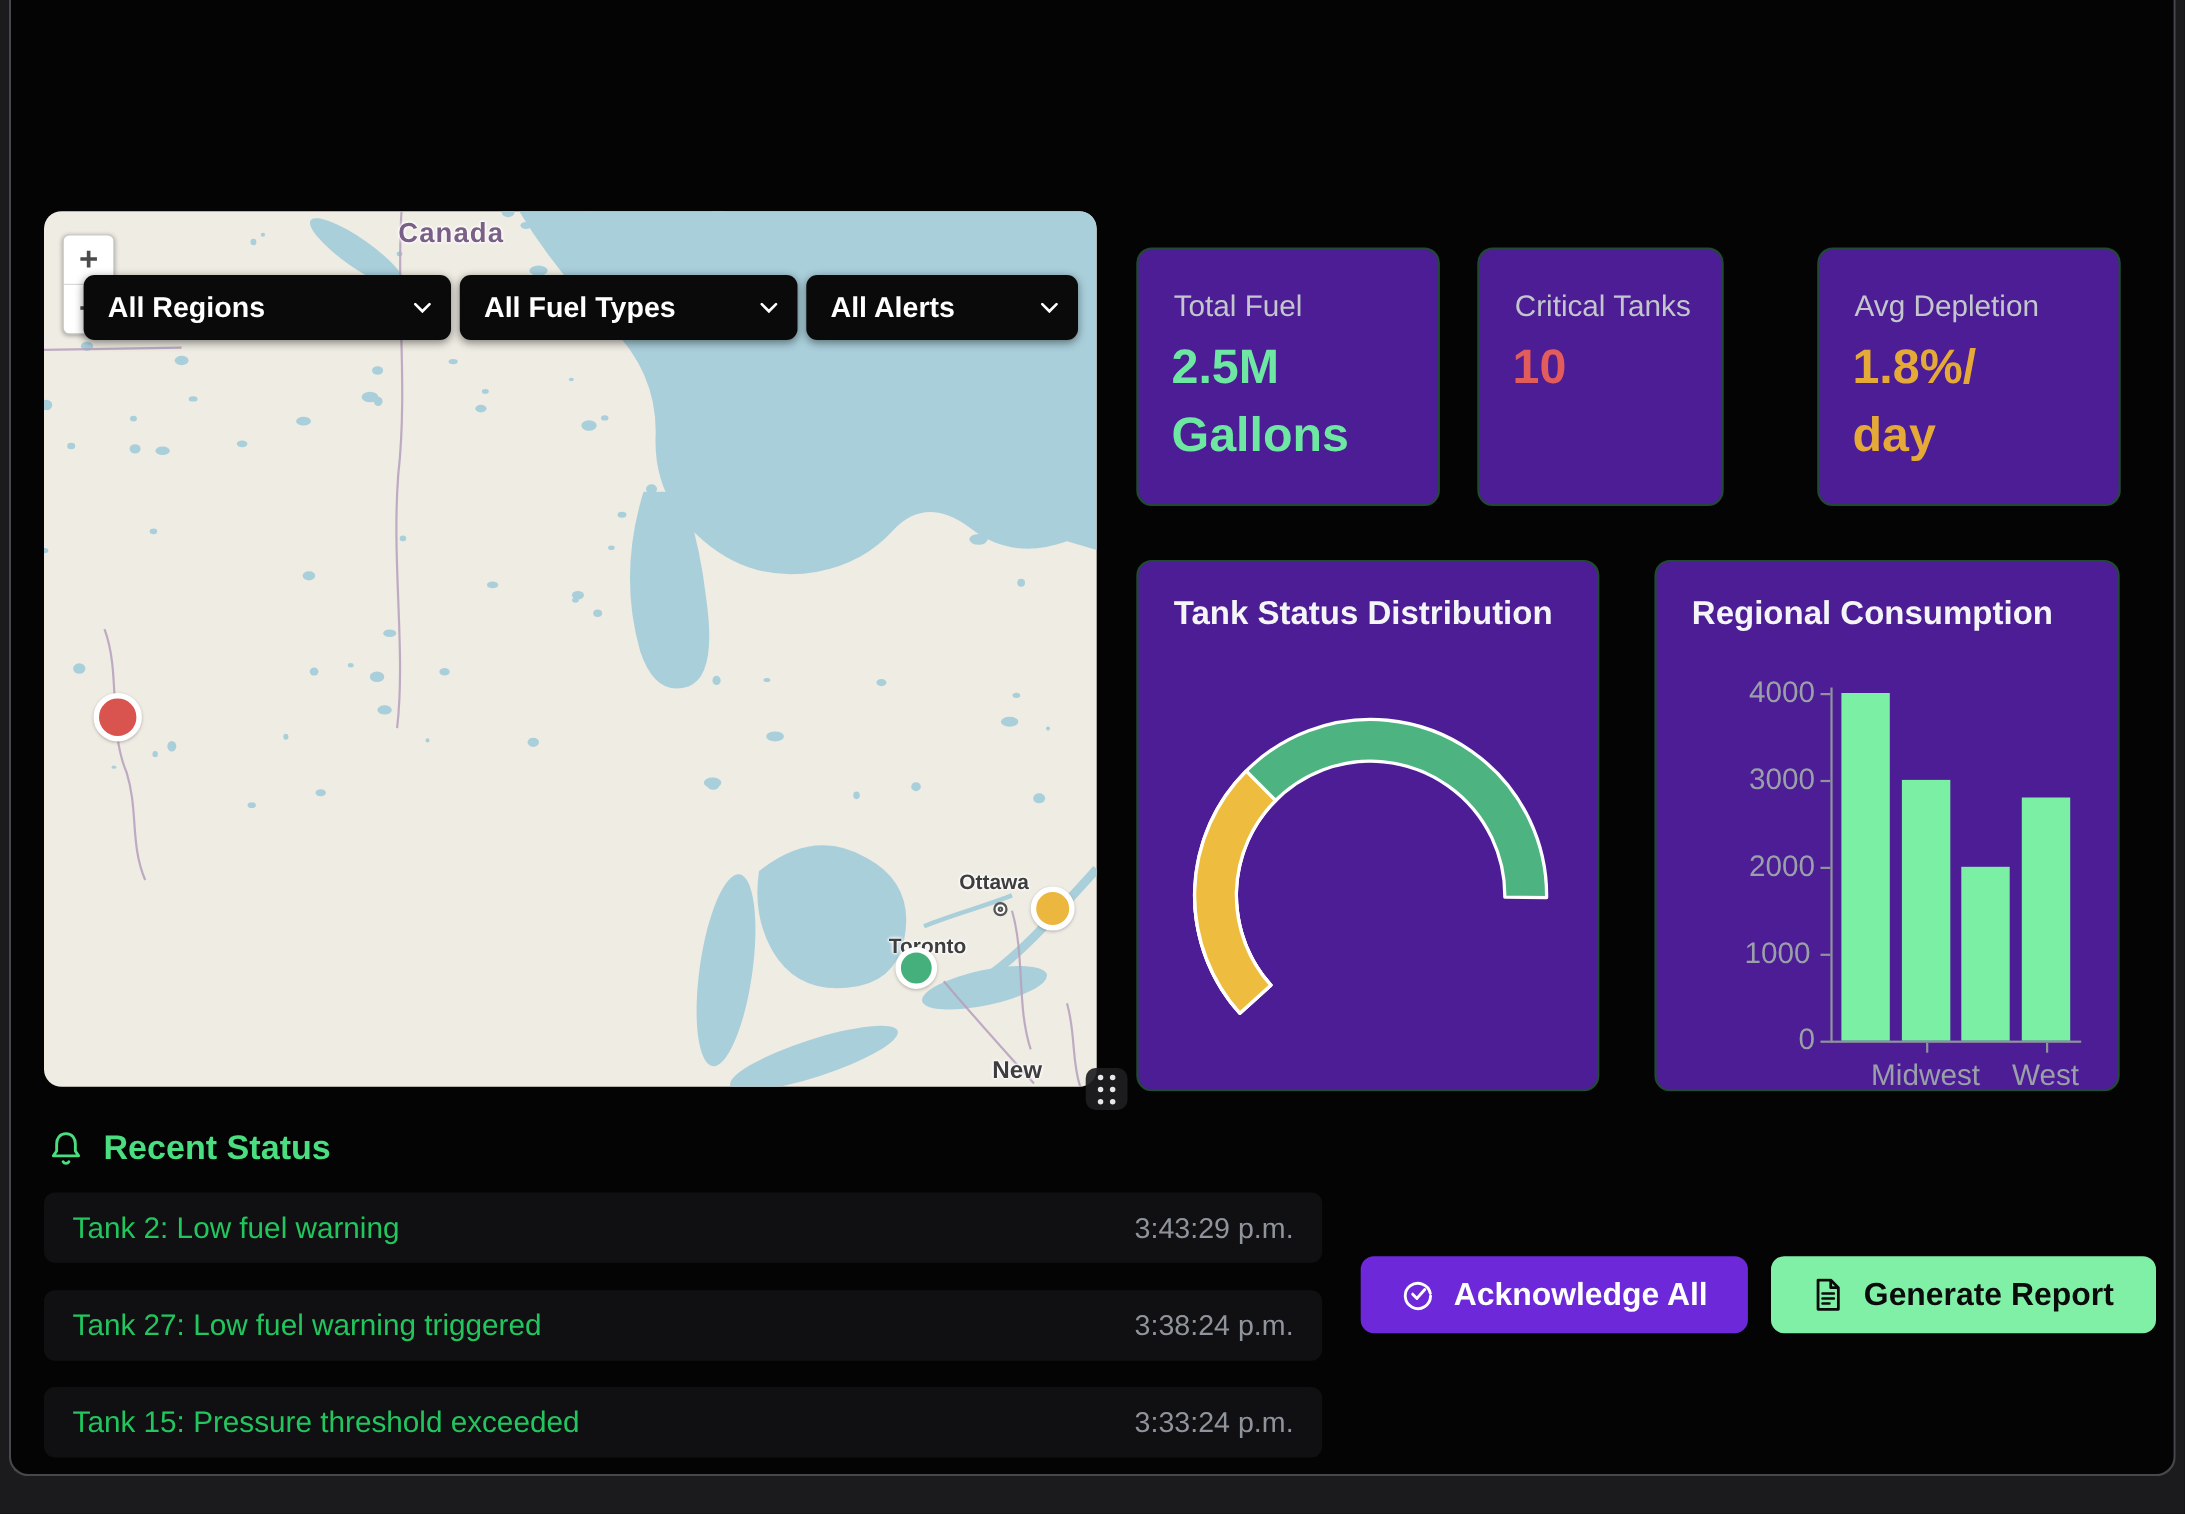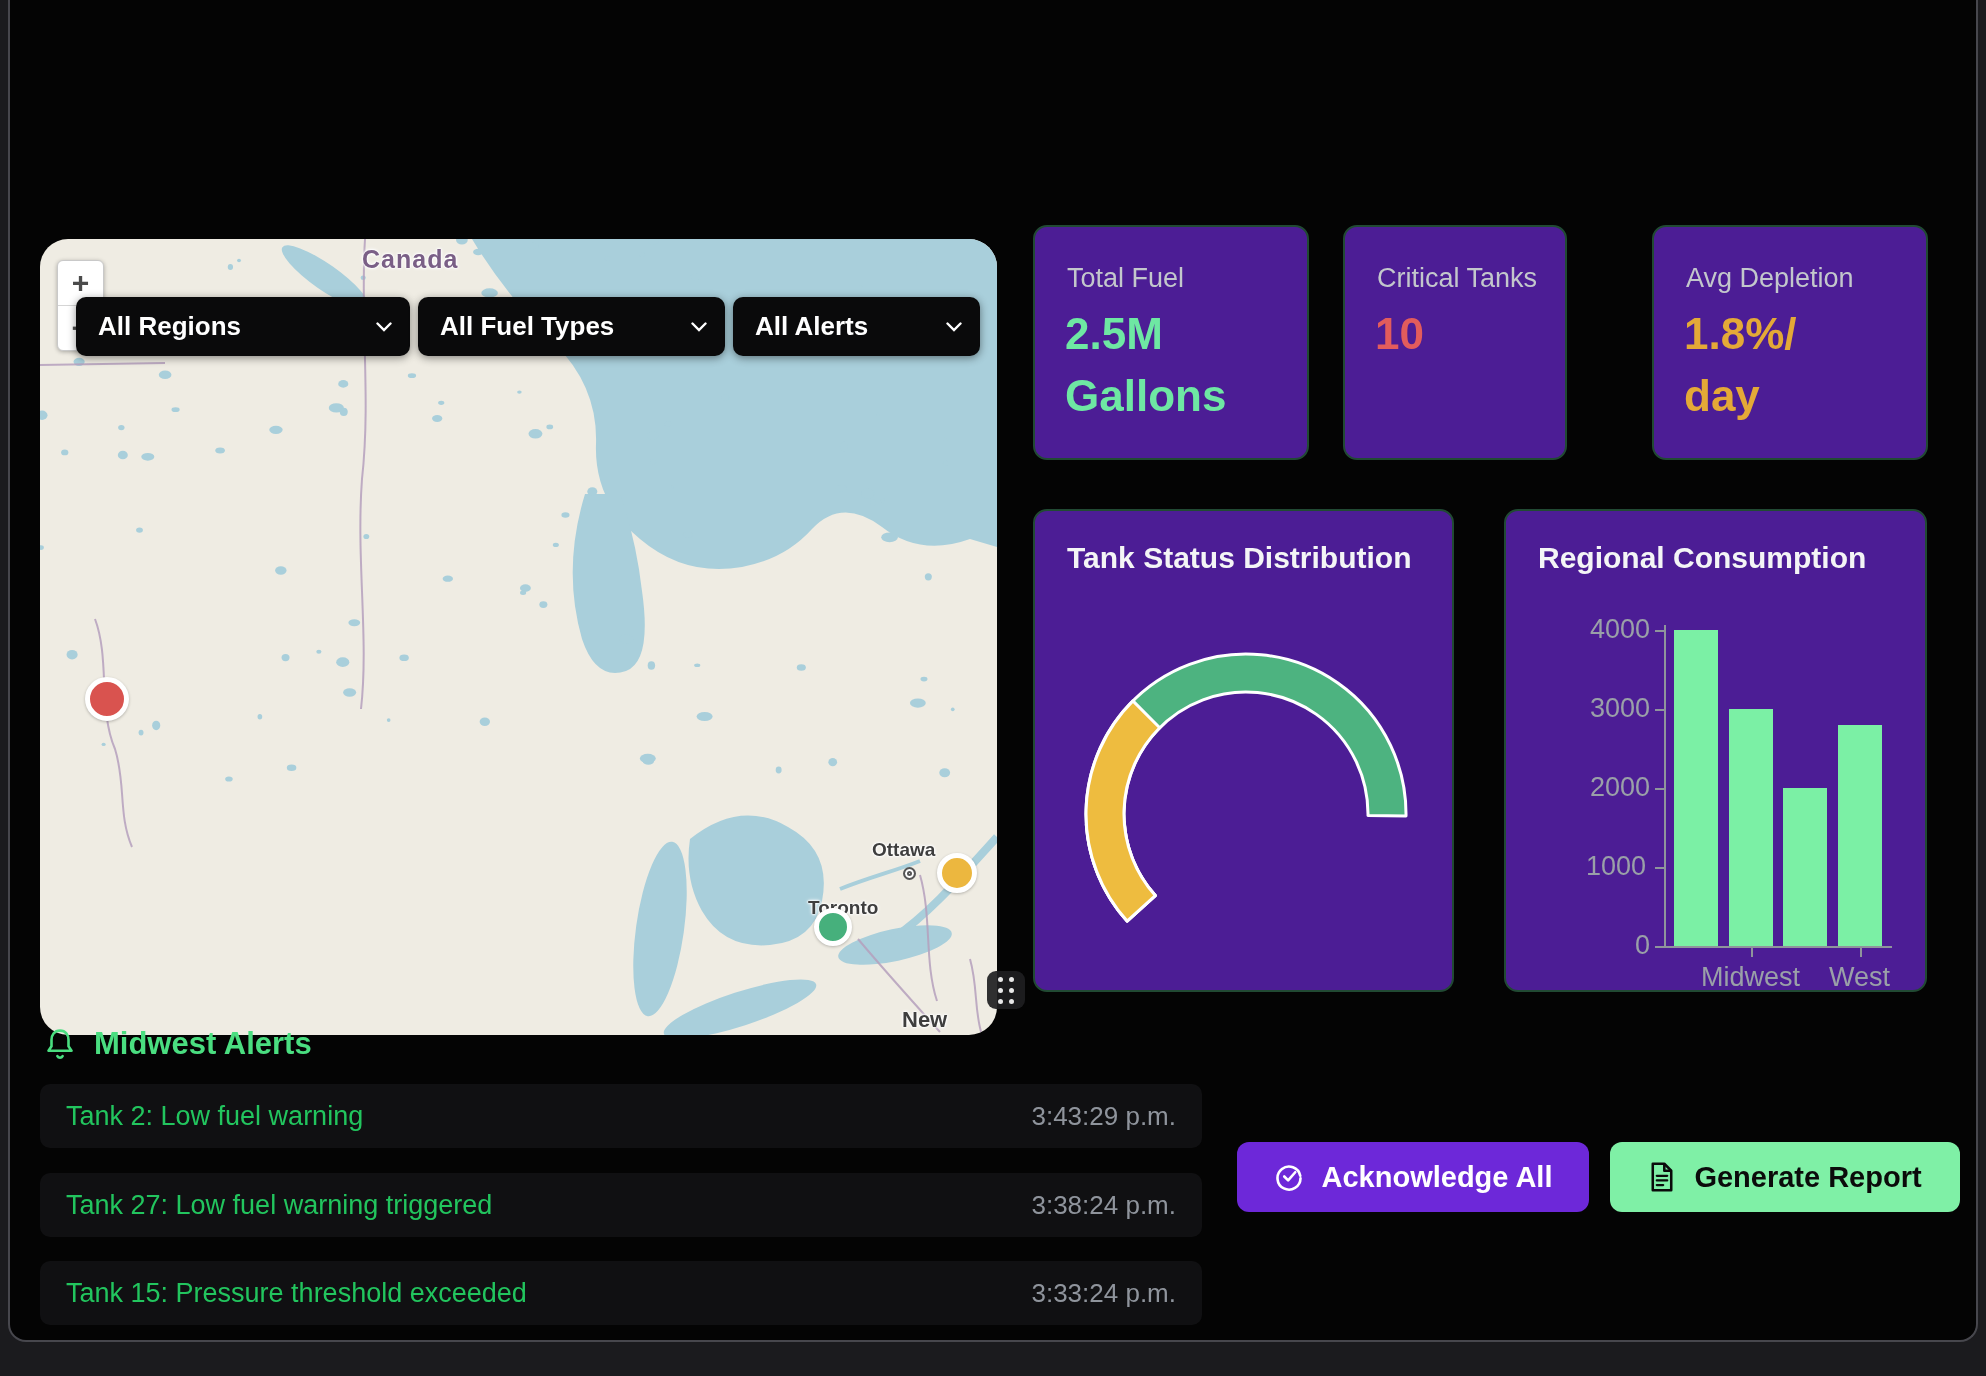--- a/index.html
+++ b/index.html
@@ -7,21 +7,21 @@
   .app{position:absolute;left:8px;top:0;width:1966px;height:1340px;background:#040404;
     border:2px solid #47474d;border-top:none;border-radius:0 0 18px 18px;overflow:hidden;}
   
   .topbar{position:absolute;left:0;top:0;width:100%;height:122px;background:#030303;border-bottom:2px solid #17321f;}
   .logo{position:absolute;left:30px;top:38px;font-size:37px;font-weight:700;color:#52e88a;}
   .hd-title{position:absolute;left:275px;top:16px;font-size:39px;font-weight:700;color:#f2f3f4;}
   .hd-sub{position:absolute;left:275px;top:72px;font-size:27px;font-weight:600;color:#48c778;}
   .nav{position:absolute;right:56px;top:0;height:122px;display:flex;align-items:center;gap:114px;}
   .nav span{font-size:29px;color:#e8e9eb;cursor:pointer;}
   
-  .map{position:absolute;left:30px;top:192px;width:957px;height:796px;border-radius:28px;overflow:hidden;background:#efece3;margin-top:47px;}
+  .map{position:absolute;left:30px;top:192px;width:957px;height:796px;border-radius:16px;overflow:hidden;background:#efece3;}
   .map svg.base{position:absolute;left:0;top:0;}
   .maplabel{position:absolute;color:#3e3e3e;font-weight:600;
     text-shadow:0 0 2px #fff,0 0 2px #fff,0 0 3px #fff,0 0 4px #fff;}
   .lbl-country{color:#7a5f86;font-size:25px;font-weight:600;letter-spacing:1px;}
   .town-dot{position:absolute;width:9px;height:9px;border:2px solid #555;border-radius:50%;background:#fff;box-shadow:inset 0 0 0 2px #fff, inset 0 0 0 4px #555;}
   .marker{position:absolute;border-radius:50%;border:5px solid #fff;box-shadow:0 1px 3px rgba(0,0,0,.25);}
   .zoomctl{position:absolute;left:17px;top:21px;width:45px;background:#fff;border:1px solid #c9c9c9;border-radius:6px;overflow:hidden;box-shadow:0 1px 4px rgba(0,0,0,.3);}
   .zoomctl .zbtn{width:45px;height:44px;display:flex;align-items:center;justify-content:center;font-size:30px;font-weight:700;color:#4b4b4b;cursor:pointer;}
   .zoomctl .zbtn:first-child{border-bottom:1px solid #d5d5d5;}
   .filters{position:absolute;left:36px;top:58px;display:flex;gap:8px;}
@@ -283,21 +283,21 @@
         <div class="bar" style="left:331.5px;top:213.8px;width:44px;height:221.2px;background:#7bf0a5;"></div>
         <div class="axisline" style="left:353.5px;top:437px;width:2px;height:9px;"></div>
         <div class="xtick-label" style="left:283.5px;top:451px;width:140px;text-align:center;">West</div>
       </div>
   </div>
 
   <svg class="bell" width="32" height="34" viewBox="0 0 24 26">
     <path d="M12 2 C7.5 2 5.5 5.5 5.5 9 v5 l-2.3 3.4 h17.6 L18.5 14 V9 C18.5 5.5 16.5 2 12 2 Z" fill="none" stroke="#4ade80" stroke-width="2" stroke-linejoin="round"></path>
     <path d="M10 21.5 a2.3 2.3 0 0 0 4 0" fill="none" stroke="#4ade80" stroke-width="2" stroke-linecap="round"></path>
   </svg>
-  <div class="alerts-title">Midwest Alerts</div>
+  <div class="alerts-title">Recent Status</div>
 
   <div class="alert-row" style="top:1084px;">
     <span class="alert-text">Tank 2: Low fuel warning</span>
     <span class="alert-time">3:43:29 p.m.</span>
   </div>
   <div class="alert-row" style="top:1173px;">
     <span class="alert-text">Tank 27: Low fuel warning triggered</span>
     <span class="alert-time">3:38:24 p.m.</span>
   </div>
   <div class="alert-row" style="top:1261px;">

